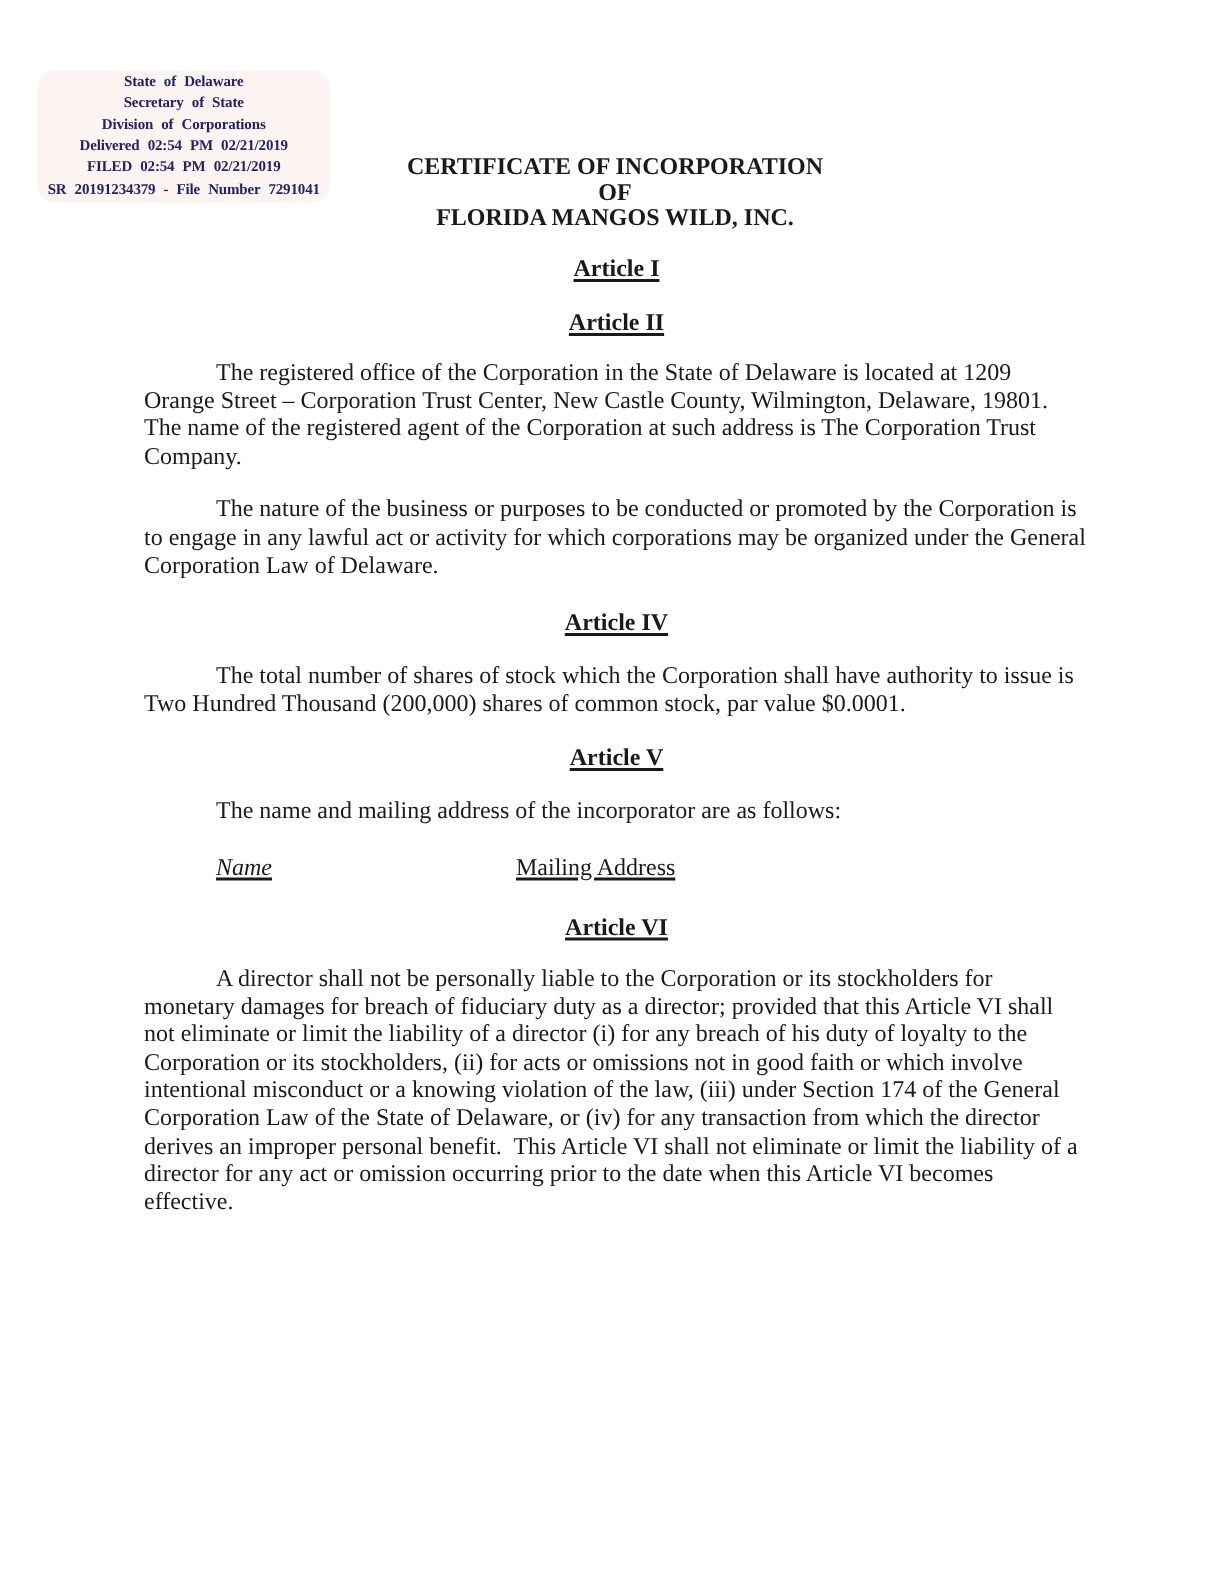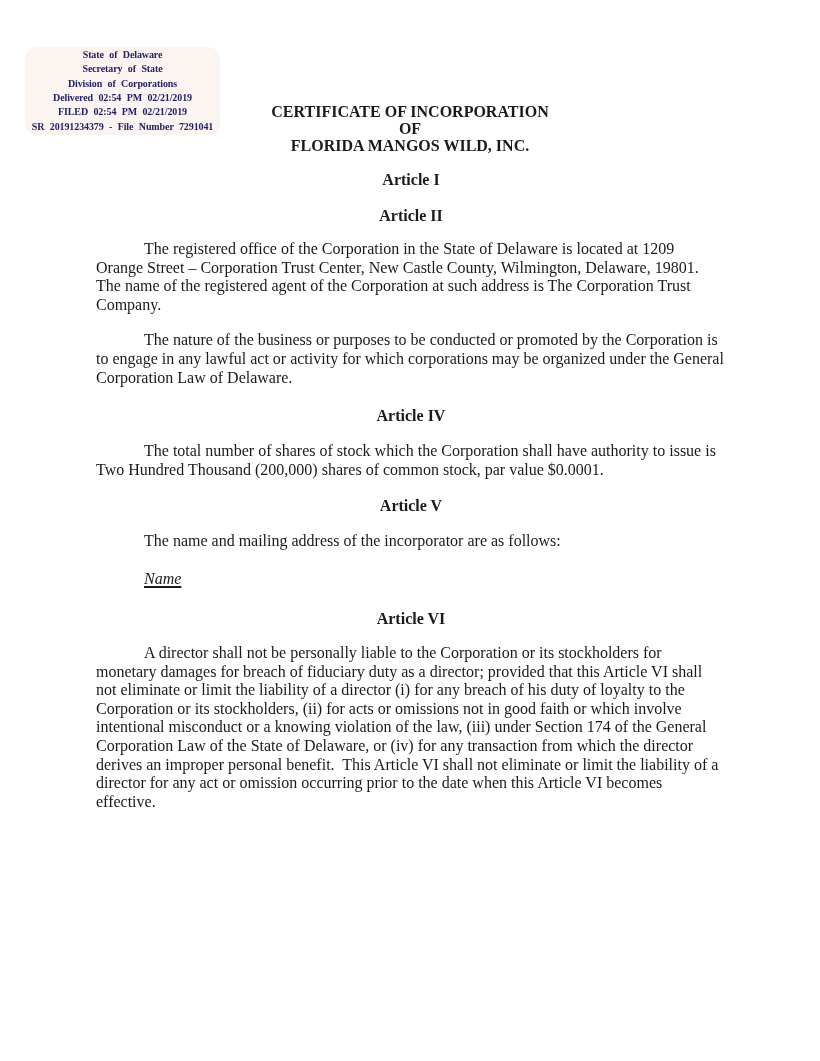--- a/index.html
+++ b/index.html
@@ -43,20 +43,21 @@
     font-size: 16px;
     line-height: 18.6px;
   }
   .article-heading {
     text-align: center;
     font-weight: bold;
     font-size: 16px;
     line-height: 19px;
   }
   .article-heading > span {
+    text-decoration: underline;
     text-decoration-thickness: 1.5px;
     text-underline-offset: 2px;
   }
   .para {
     margin: 0;
     text-indent: 48px;
     white-space: pre;
   }
   .mt-13 { margin-top: 13px; }
   .mt-15 { margin-top: 15px; }
@@ -121,20 +122,21 @@
 Two Hundred Thousand (200,000) shares of common stock, par value $0.0001.</p>
 
   <div class="article-heading mt-17">
     <span>Article V</span>
   </div>
   <p class="para mt-17">The name and mailing address of the incorporator are as follows:</p>
 
   <div class="inc-table">
     <div class="inc-row inc-header">
       <div class="inc-col-name"><span class="hdr">Name</span></div>
+      <div class="inc-col-addr"><span class="hdr">Mailing Address</span></div>
     </div>
     <div class="inc-row inc-values">
     </div>
   </div>
 
   <div class="article-heading mt-13">
     <span>Article VI</span>
   </div>
   <p class="para mt-16">A director shall not be personally liable to the Corporation or its stockholders for
 monetary damages for breach of fiduciary duty as a director; provided that this Article VI shall

